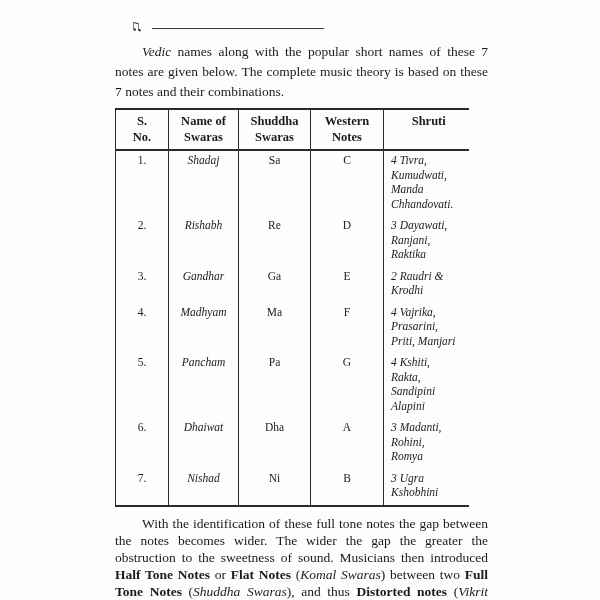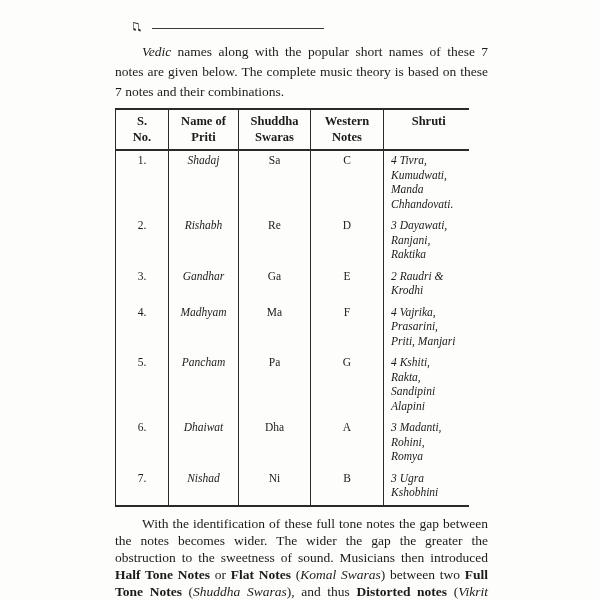--- a/index.html
+++ b/index.html
@@ -138,21 +138,21 @@
           <col class="c2">
           <col class="c3">
           <col class="c4">
           <col class="c5">
       </colgroup>
       <thead>
         <tr>
           <th>S.
 No.</th>
           <th>Name of
-Priti</th>
+Swaras</th>
           <th>Shuddha
 Swaras</th>
           <th>Western
 Notes</th>
           <th class="shruti-h">Shruti</th>
         </tr>
       </thead>
       <tbody>
         <tr>
           <td>1.</td>

